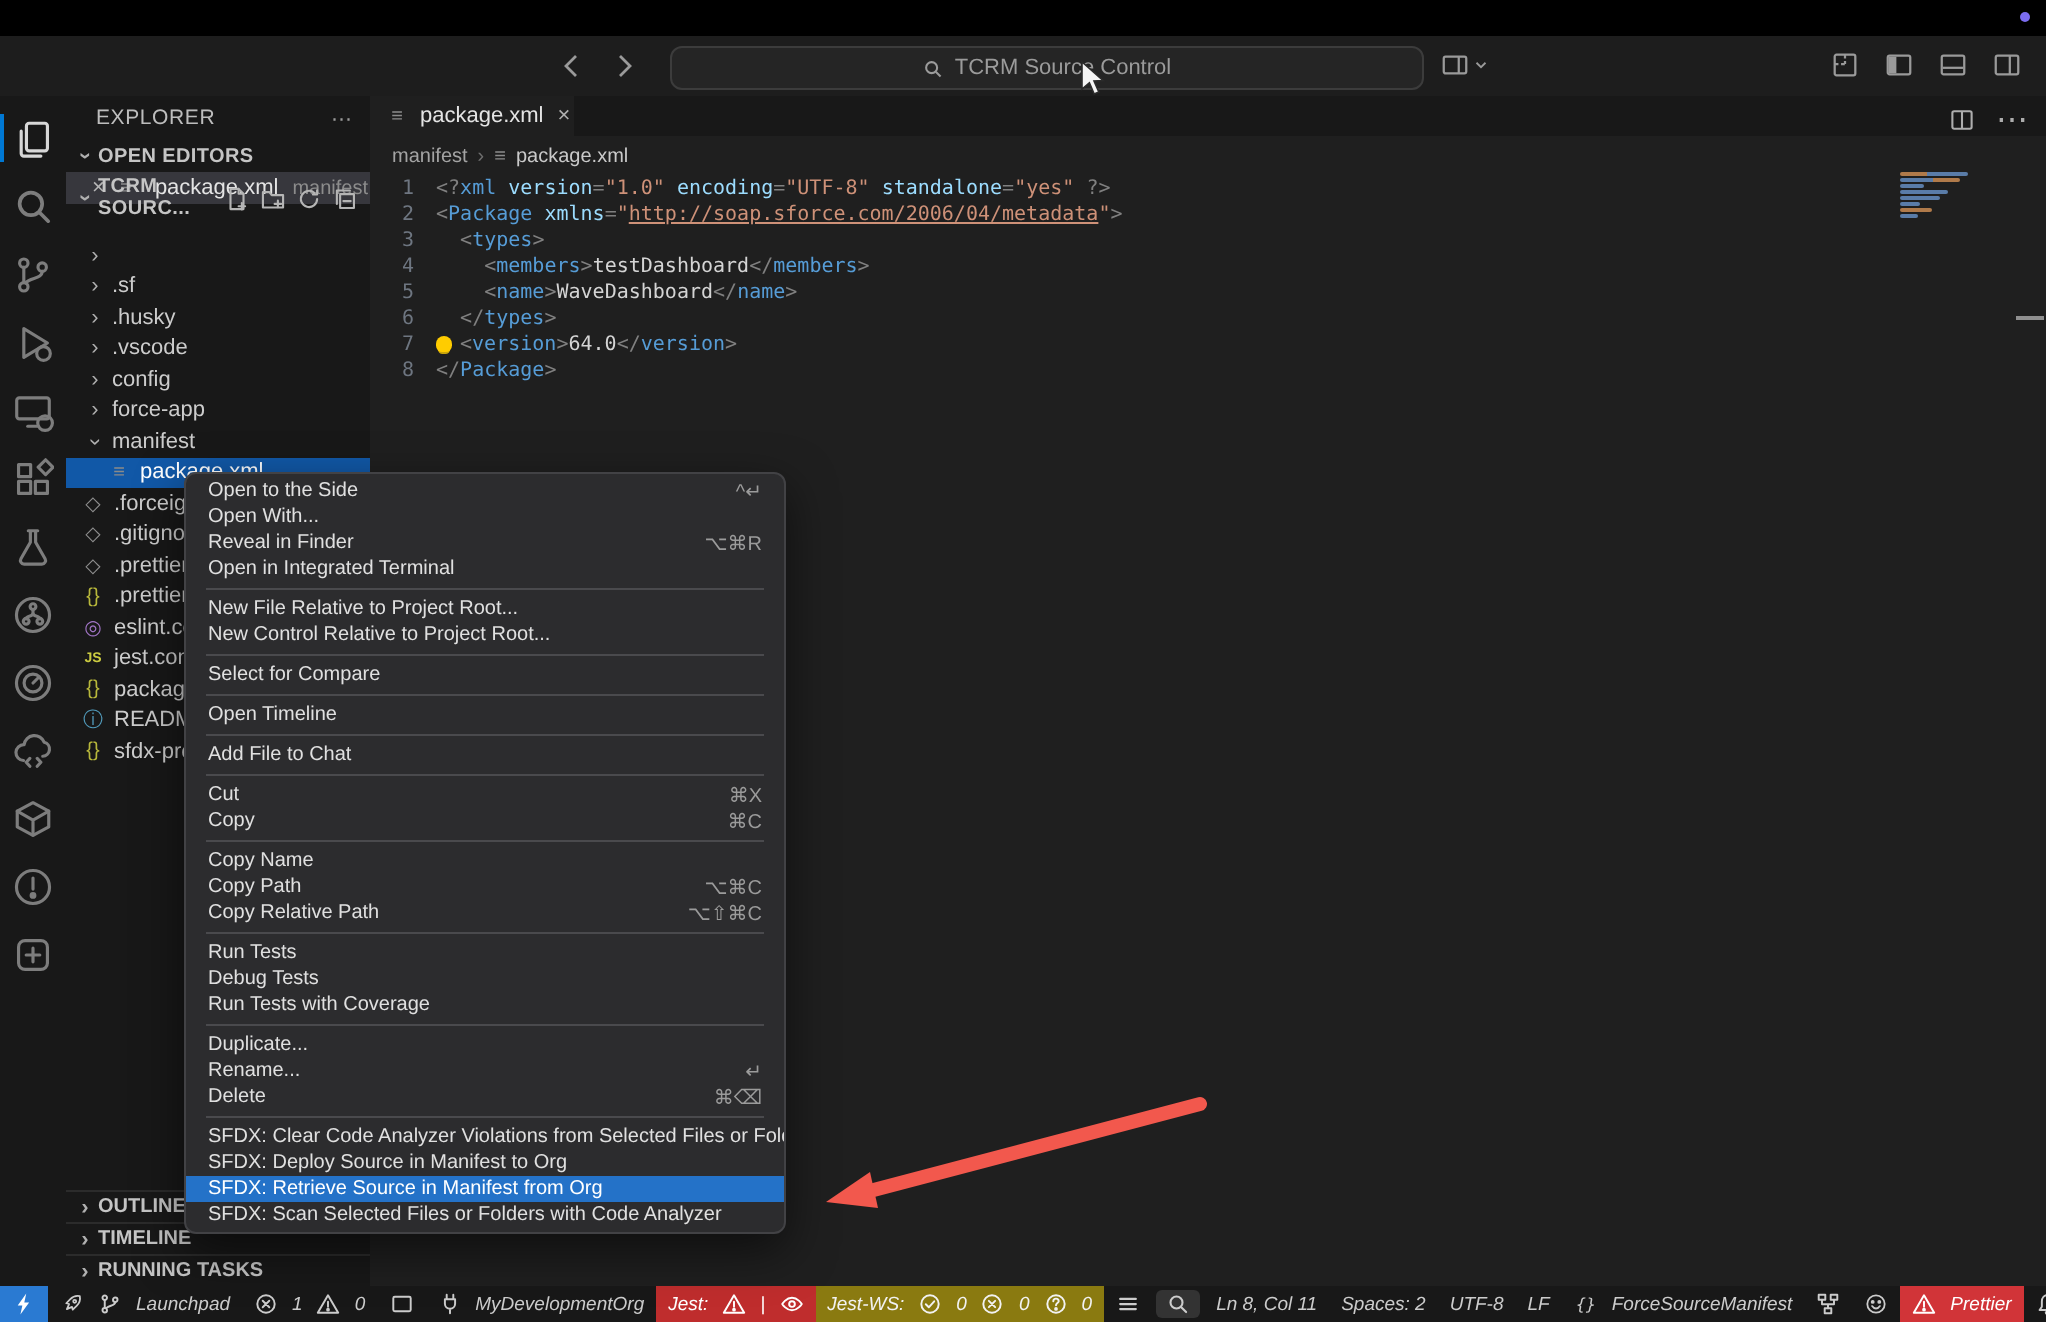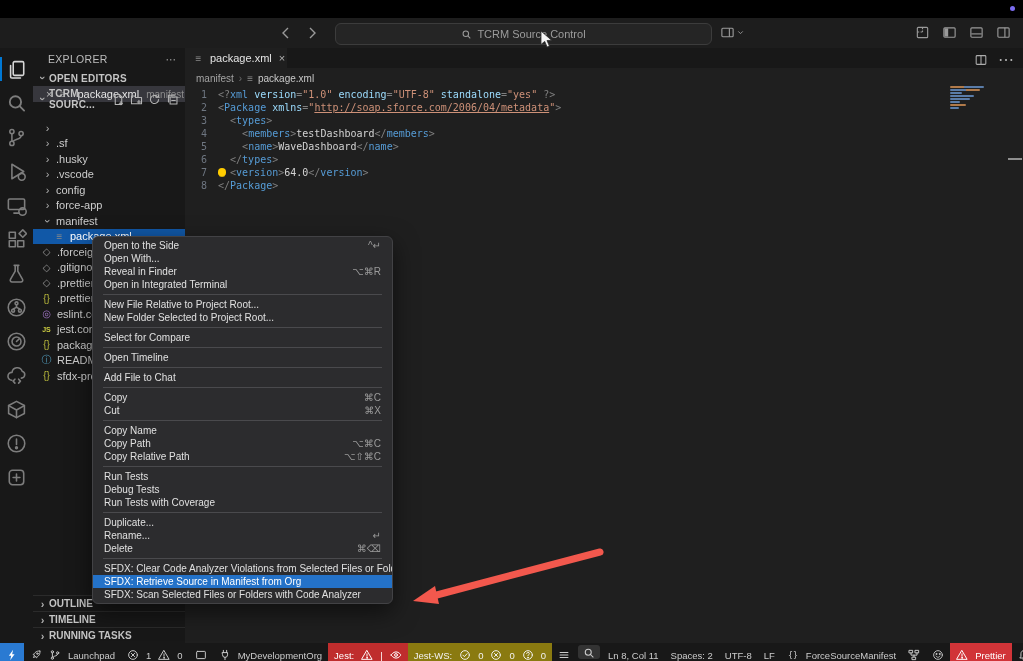--- a/index.html
+++ b/index.html
@@ -68,21 +68,21 @@
     border-radius:6px;box-shadow:0 8px 24px rgba(0,0,0,.55);z-index:50;padding:2px 0;box-sizing:border-box;
     font-size:10px;color:#e0e0e0;}
   .menu-item{height:13px;display:flex;align-items:center;padding:0 11px;cursor:pointer;white-space:nowrap;overflow:hidden;}
   .menu-item .short{margin-left:auto;color:#9b9b9b;padding-left:12px;}
   .menu-item.hl{background:#2472c8;color:#ffffff;}
   .menu-sep{height:7px;display:flex;align-items:center;padding:0 10px;}
   .menu-sep::before{content:"";display:block;width:100%;height:1px;background:#4a4a4d;}
   
   #statusbar{position:absolute;left:0;top:643px;width:1023px;height:18px;background:#181818;
     display:flex;align-items:stretch;font-size:9.5px;color:#cccccc;}
-  .sb-seg{display:flex;align-items:flex-end;gap:7px;padding:0 6px;cursor:pointer;white-space:nowrap;}
+  .sb-seg{display:flex;align-items:center;gap:7px;padding:0 6px;cursor:pointer;white-space:nowrap;font-style:italic;}
   .sb-seg .ico{width:12px;height:12px;}
   .sb-seg.boxed{background:#333333;border-radius:3px;margin:2px 2px;padding:0 5px;}
   #sb-right{margin-left:auto;display:flex;align-items:stretch;}
   
   #overlay{position:absolute;left:0;top:0;width:1023px;height:661px;pointer-events:none;z-index:90;}
   .ico{display:inline-block;flex:none;}
   .ico svg{display:block;width:100%;height:100%;}
 </style>
 </head>
 <body>
@@ -458,43 +458,43 @@
         <span class="short">⌥⌘R</span>
       </div>
       <div class="menu-item">
         <span>Open in Integrated Terminal</span>
       </div>
       <div class="menu-sep"></div>
       <div class="menu-item">
         <span>New File Relative to Project Root...</span>
       </div>
       <div class="menu-item">
-        <span>New Folder Selected to Project Root...</span>
+        <span>New Control Relative to Project Root...</span>
       </div>
       <div class="menu-sep"></div>
       <div class="menu-item">
         <span>Select for Compare</span>
       </div>
       <div class="menu-sep"></div>
       <div class="menu-item">
         <span>Open Timeline</span>
       </div>
       <div class="menu-sep"></div>
       <div class="menu-item">
         <span>Add File to Chat</span>
       </div>
       <div class="menu-sep"></div>
+      <div class="menu-item">
+        <span>Cut</span>
+        <span class="short">⌘X</span>
+      </div>
       <div class="menu-item">
         <span>Copy</span>
         <span class="short">⌘C</span>
       </div>
-      <div class="menu-item">
-        <span>Cut</span>
-        <span class="short">⌘X</span>
-      </div>
       <div class="menu-sep"></div>
       <div class="menu-item">
         <span>Copy Name</span>
       </div>
       <div class="menu-item">
         <span>Copy Path</span>
         <span class="short">⌥⌘C</span>
       </div>
       <div class="menu-item">
         <span>Copy Relative Path</span>
@@ -518,20 +518,23 @@
         <span>Rename...</span>
         <span class="short">↵</span>
       </div>
       <div class="menu-item">
         <span>Delete</span>
         <span class="short">⌘⌫</span>
       </div>
       <div class="menu-sep"></div>
       <div class="menu-item">
         <span>SFDX: Clear Code Analyzer Violations from Selected Files or Folders</span>
+      </div>
+      <div class="menu-item">
+        <span>SFDX: Deploy Source in Manifest to Org</span>
       </div>
       <div class="menu-item hl">
         <span>SFDX: Retrieve Source in Manifest from Org</span>
       </div>
       <div class="menu-item">
         <span>SFDX: Scan Selected Files or Folders with Code Analyzer</span>
       </div>
     </div>
 
   <div id="statusbar">

